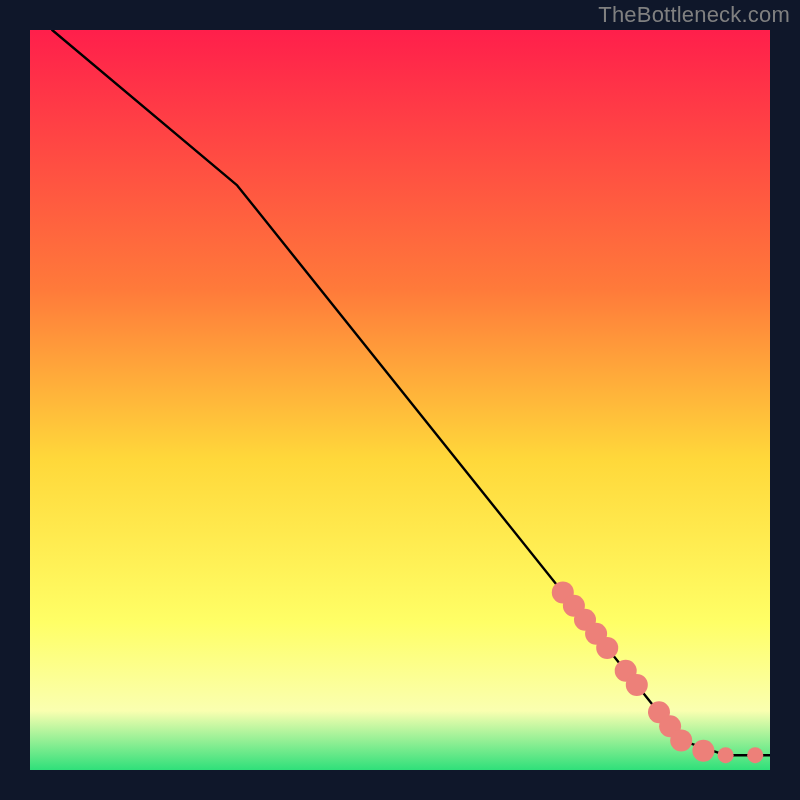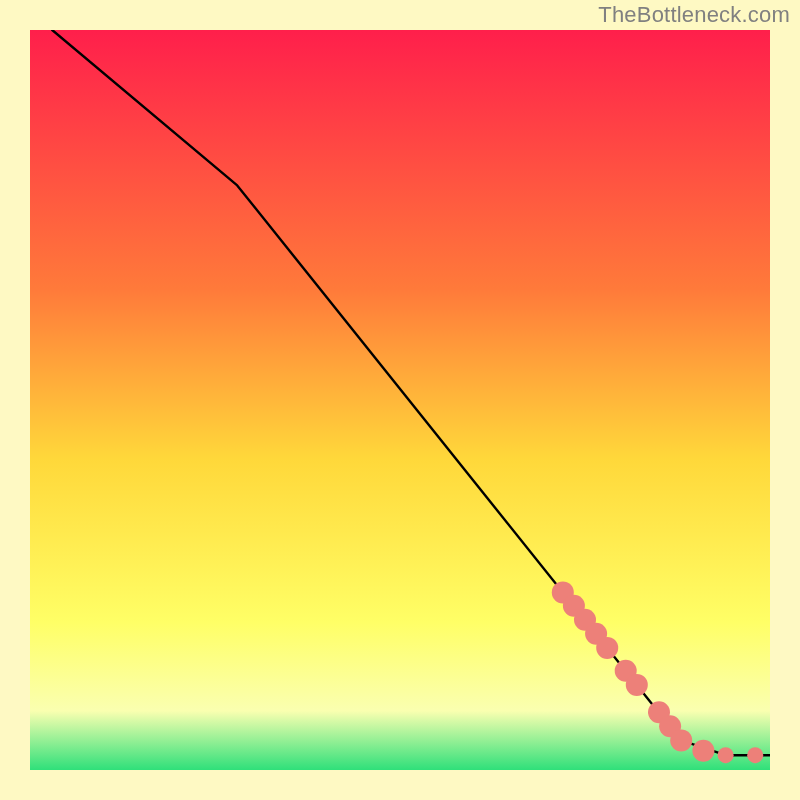--- a/index.html
+++ b/index.html
@@ -9,21 +9,21 @@
     height: 800px;
     background: #000;
     font-family: Arial, Helvetica, sans-serif;
     overflow: hidden;
   }
   .frame {
     position: absolute;
     left: 0; top: 0;
     width: 800px;
     height: 800px;
-    background: #fef9c3;
+    background: #0f172a;
   }
   .watermark {
     position: absolute;
     top: 2px;
     right: 10px;
     color: #808080;
     font-size: 22px;
     font-weight: 500;
     letter-spacing: 0.2px;
   }

